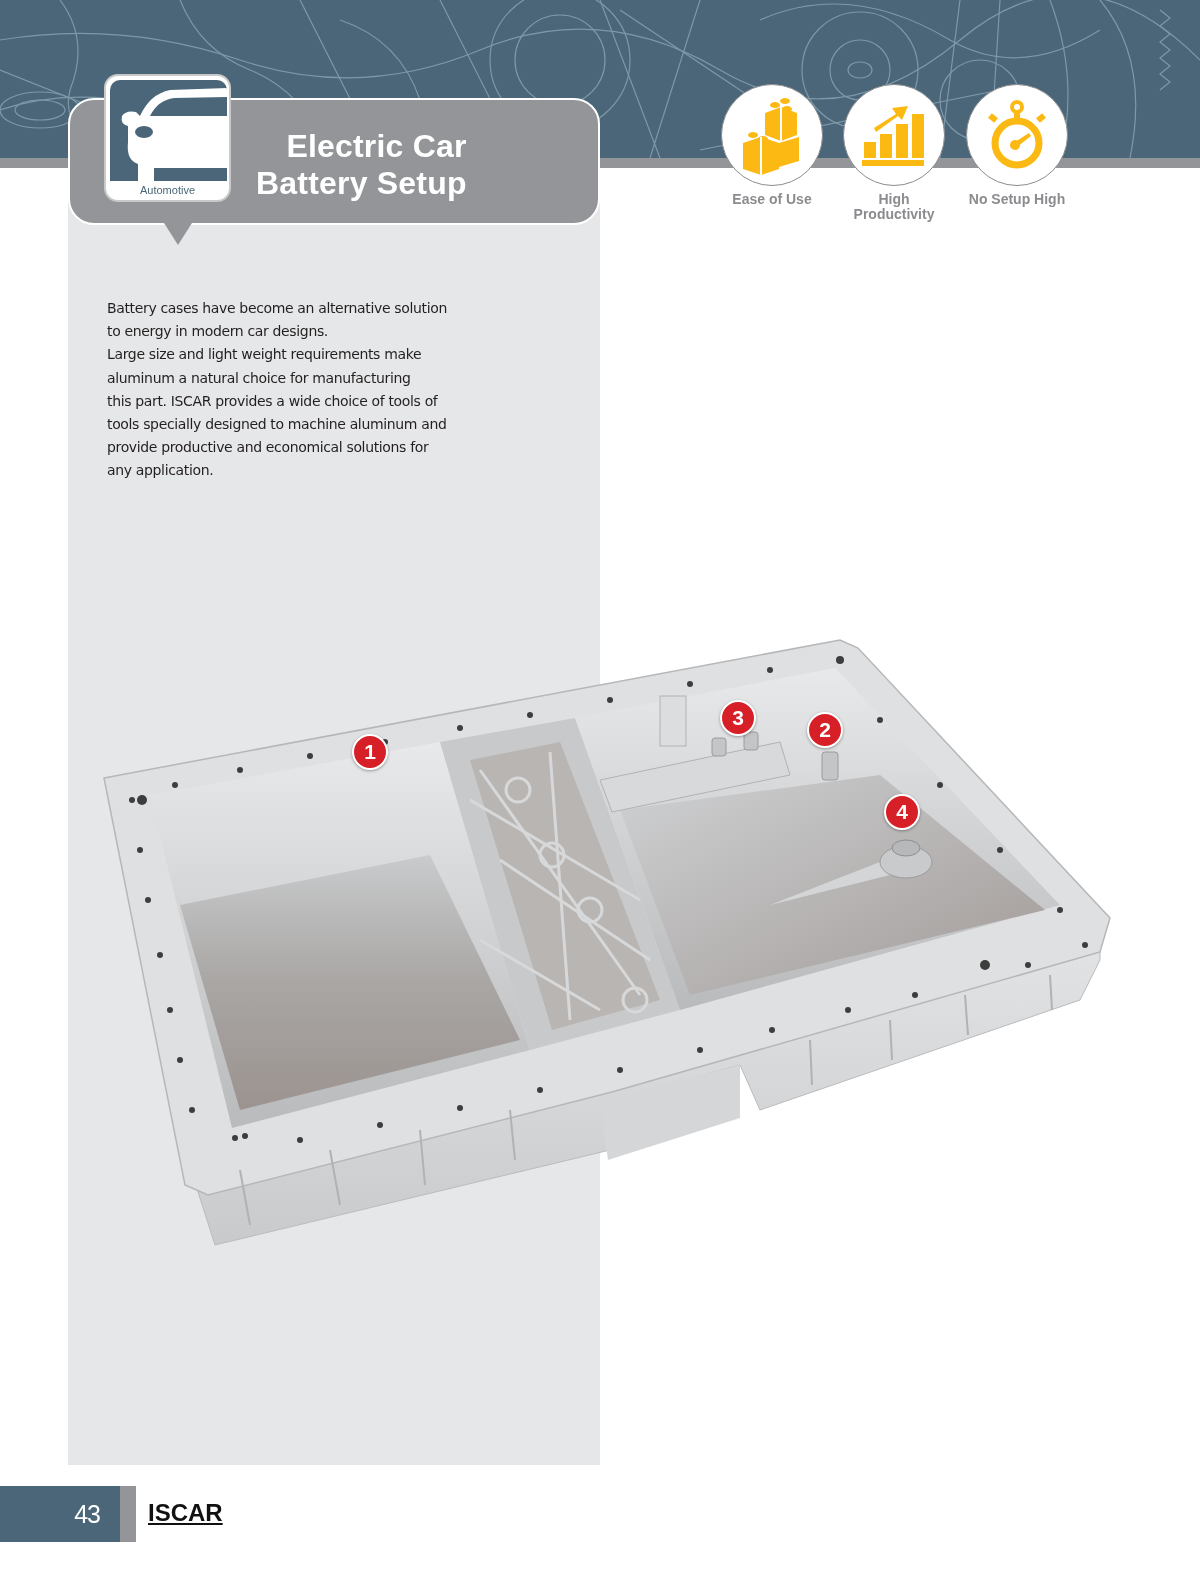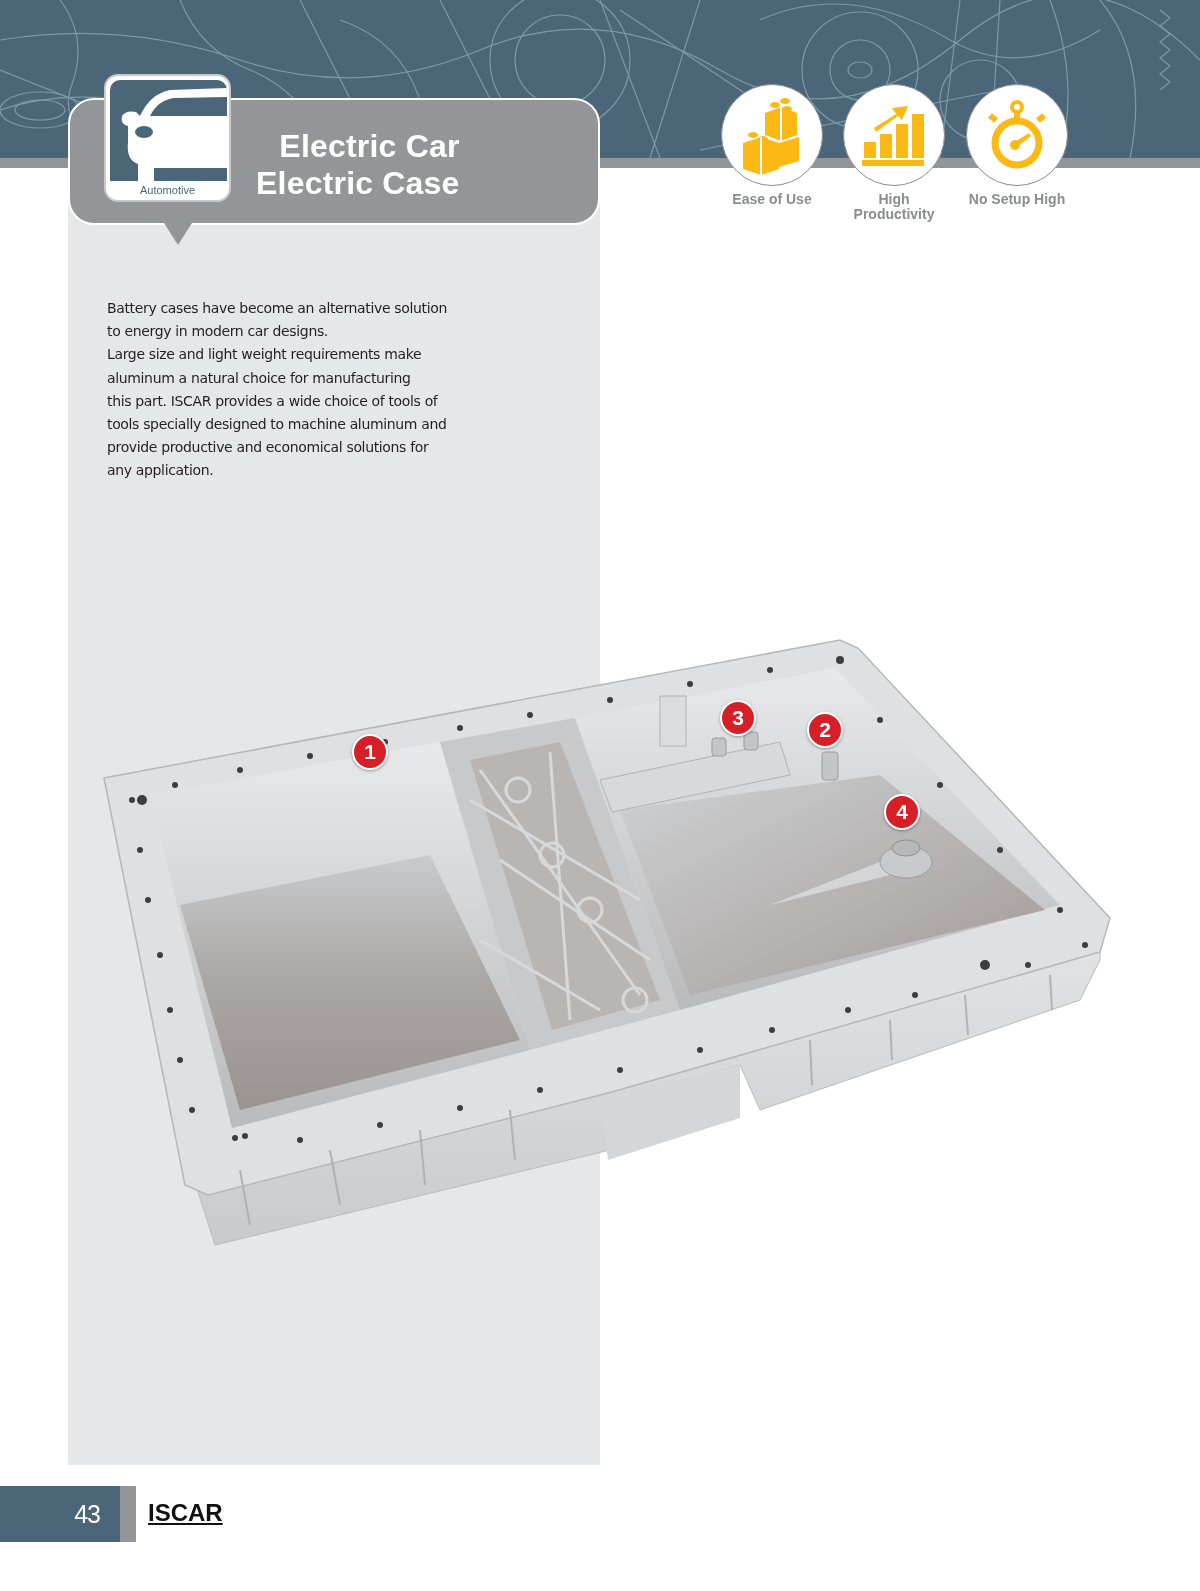--- a/index.html
+++ b/index.html
@@ -71,21 +71,21 @@
   </svg>
 </div>
 <div class="banner-stripe"></div>
 
 <div class="side-panel"></div>
 
 <div class="title-bubble"></div>
 <div class="title-tail"></div>
 <div class="title-text">
   <div>Electric Car</div>
-  <div>Electric Case</div>
+  <div>Battery Setup</div>
 </div>
 
 <div class="category-card">
   <div class="car-area">
     <svg width="117" height="101" viewBox="0 0 117 101">
       <path d="M30 36 Q40 14 60 10 L117 8 L117 101 L28 101 L28 84 Q16 80 18 62 L18 46 Q10 44 12 36 Q16 30 26 32 Z" fill="#ffffff"></path>
       <path d="M40 36 Q48 20 64 18 L117 17 L117 36 Z" fill="#4a6678"></path>
       <ellipse cx="34" cy="52" rx="9" ry="6" fill="#4a6678"></ellipse>
       <rect x="44" y="88" width="73" height="13" fill="#4a6678"></rect>
     </svg>

